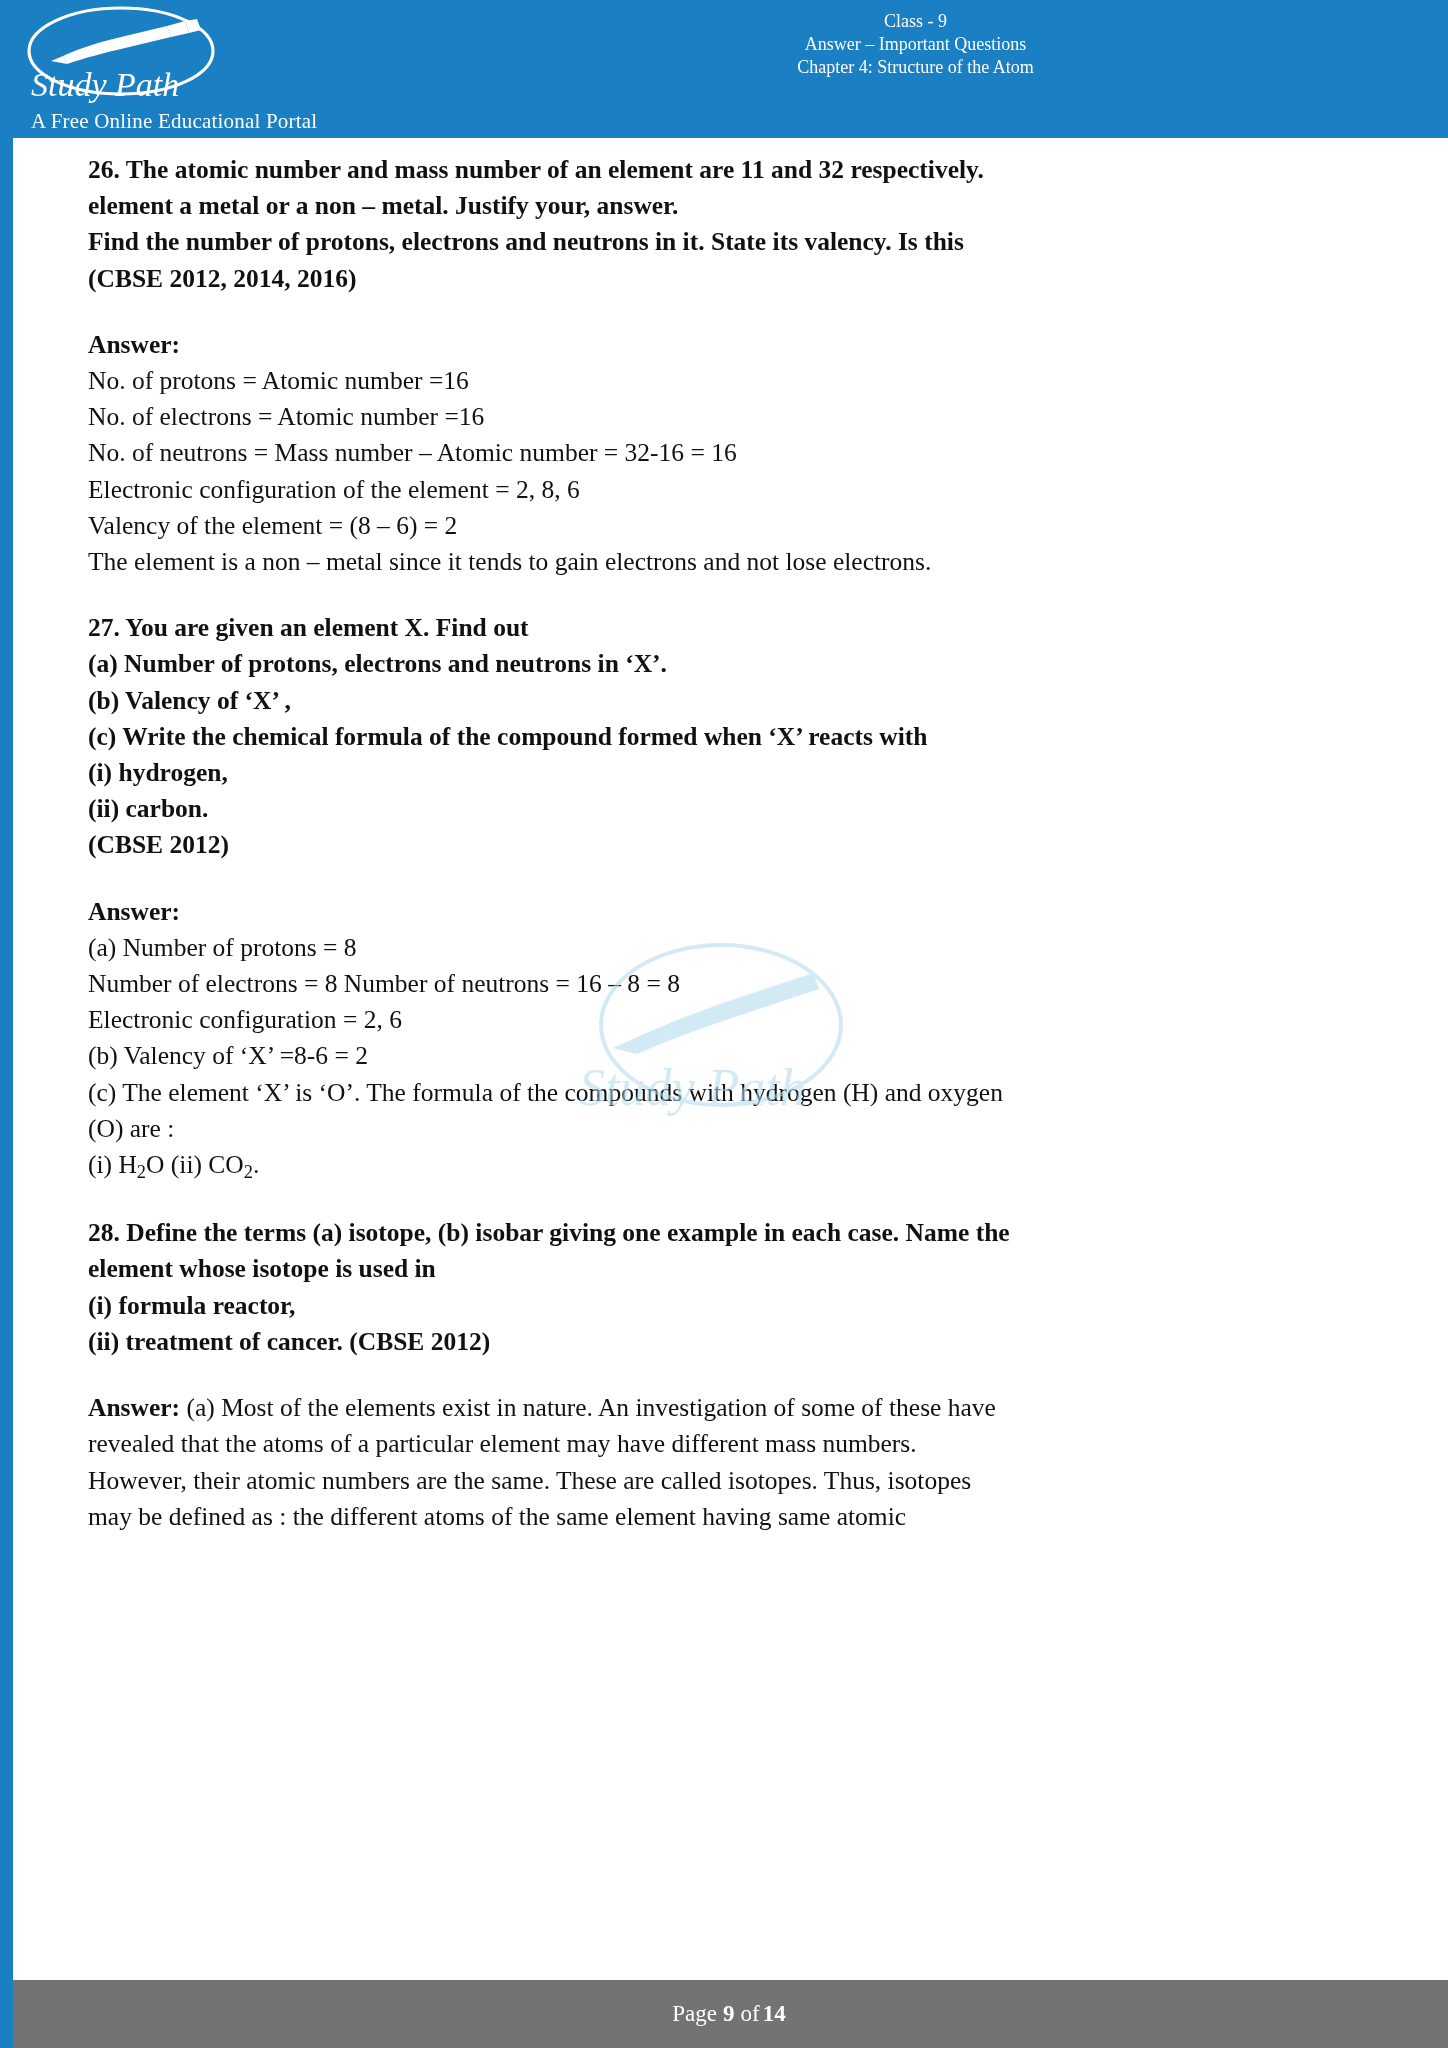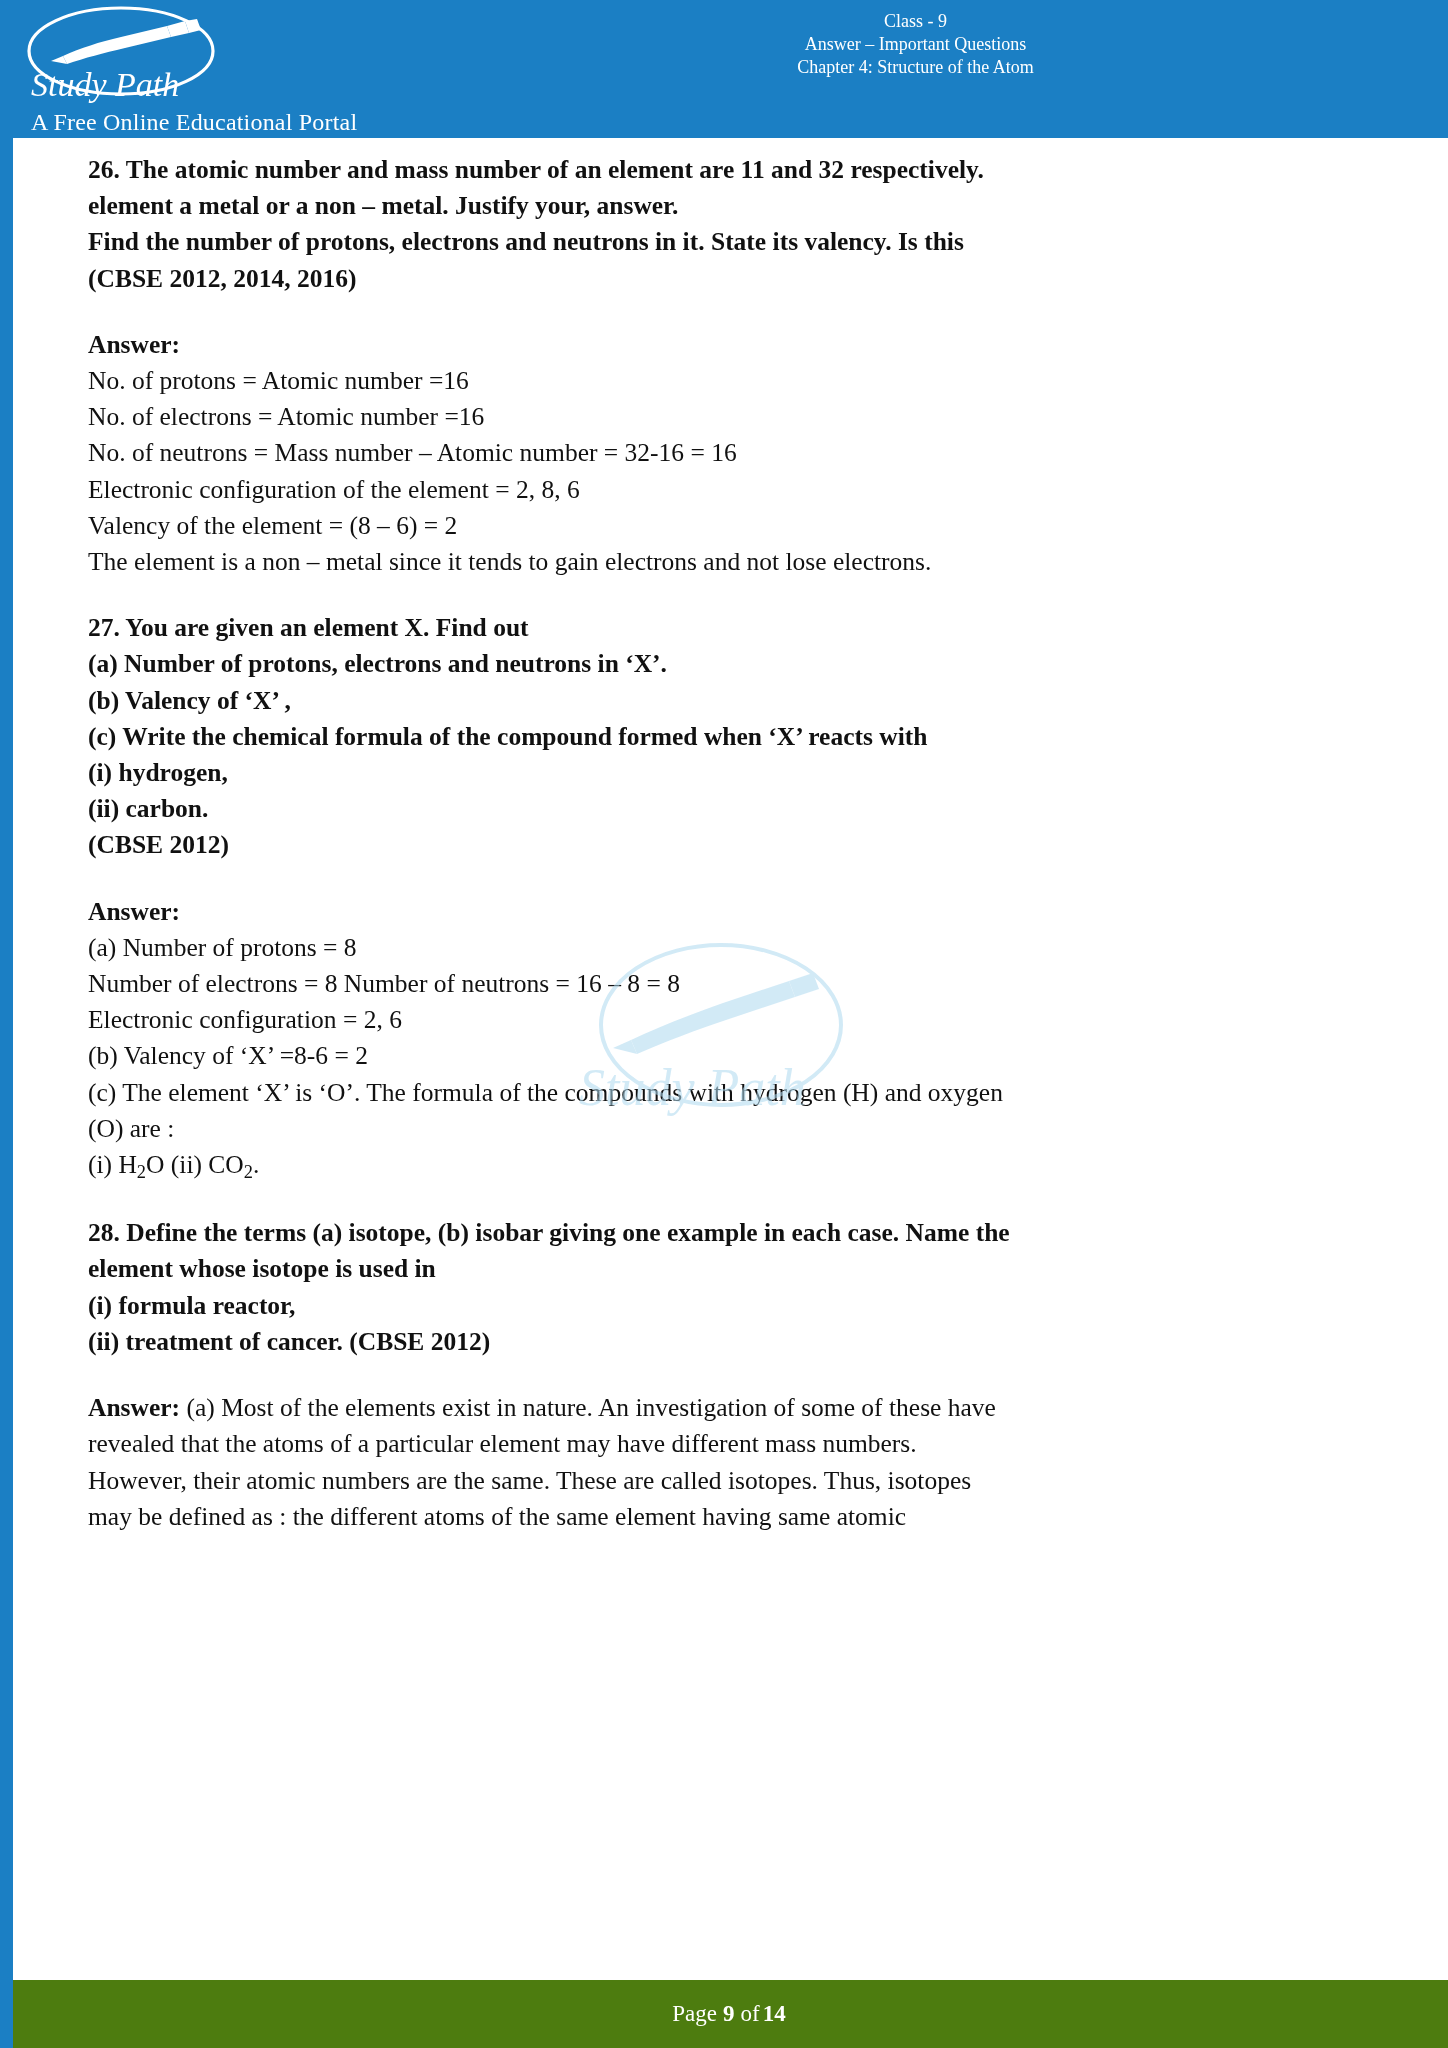--- a/index.html
+++ b/index.html
@@ -37,21 +37,21 @@
     height: 130px;
     color: #ffffff;
   }
   .brand svg {
     display: block;
   }
   .brand-tagline {
     position: absolute;
     left: 10px;
     top: 105px;
-    font-size: 24px;
+    font-size: 21px;
     font-family: "Liberation Serif", serif;
     letter-spacing: 0.2px;
     white-space: nowrap;
   }
   .header-titles {
     position: absolute;
     left: 390px;
     right: 20px;
     top: 10px;
     text-align: center;
@@ -98,21 +98,21 @@
     opacity: 0.55;
     pointer-events: none;
   }
   
   .footer {
     position: absolute;
     left: 0;
     right: 0;
     bottom: 0;
     height: 68px;
-    background: #4d7c0f;
+    background: #737373;
     color: #ffffff;
     display: flex;
     align-items: center;
     justify-content: center;
     font-size: 23px;
     font-family: "Liberation Serif", serif;
   }
   .footer .pg-num {
     font-weight: bold;
     margin: 0 6px;

